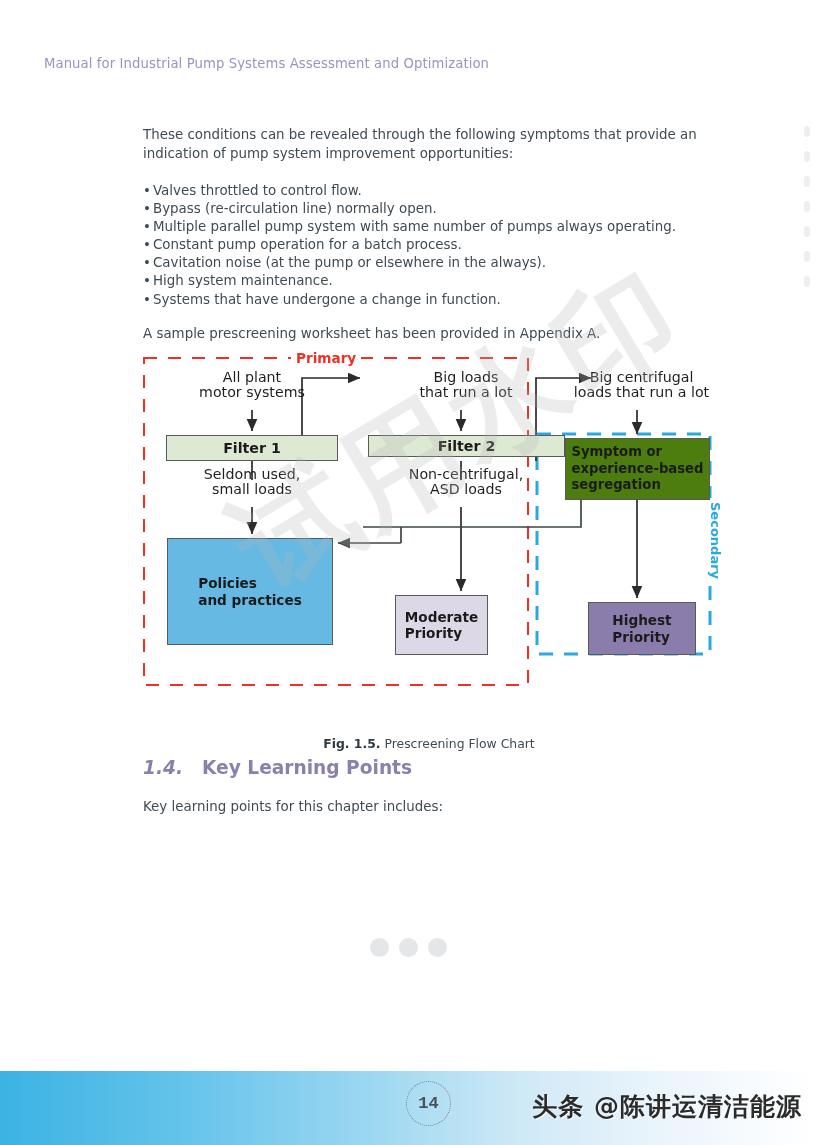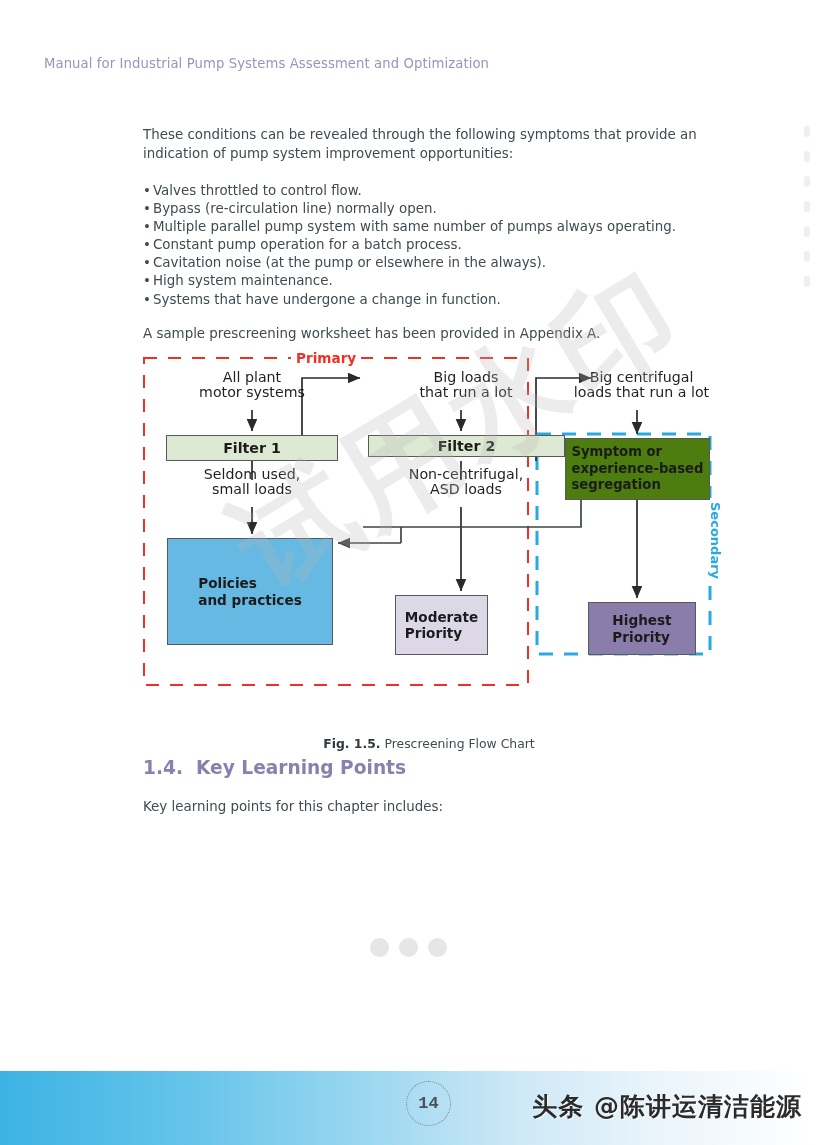--- a/index.html
+++ b/index.html
@@ -162,21 +162,21 @@
   
   .sec-head {
     position: absolute;
     left: 143px;
     top: 757px;
     font-size: 18.6px;
     font-weight: bold;
     color: #8b7fae;
     font-family: "DejaVu Sans", sans-serif;
   }
-  .sec-head .num { margin-right: 13px; }
+  .sec-head .num { margin-right: 19px; font-style: italic; }
 
   .content2 {
     position: absolute;
     left: 143px;
     top: 798px;
     width: 575px;
   }
 
   
   .dots {

